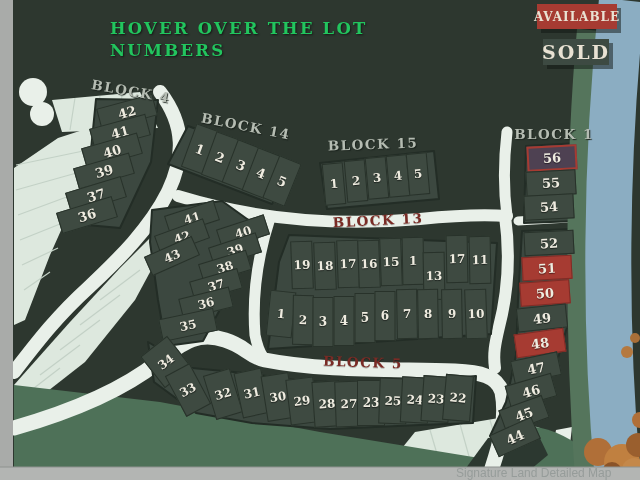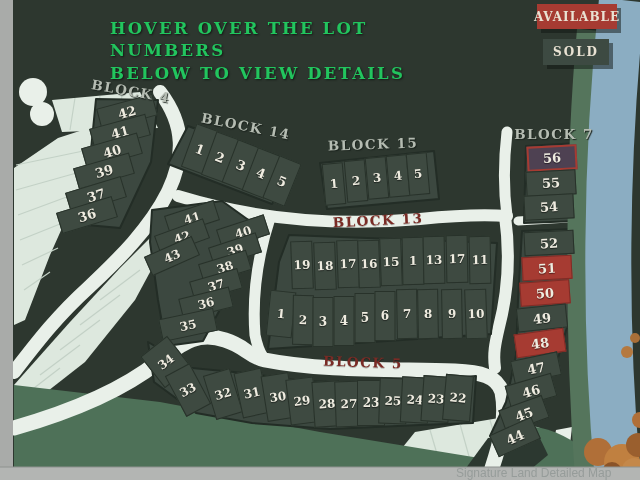--- a/index.html
+++ b/index.html
@@ -23,21 +23,21 @@
   .label-maroon{color:#7a2b25;text-shadow:0 1px 0 rgba(0,0,0,.25);}
 
   #title{position:absolute;left:110px;top:18px;width:356px;z-index:4;text-align:left;
        color:#22c55e;font-weight:bold;font-size:16.5px;letter-spacing:2.2px;line-height:1.35;
        text-shadow:1px 1px 2px #141a15;}
   #legend{position:absolute;left:0;top:0;width:640px;height:120px;z-index:4;}
   .legend-box{position:absolute;display:flex;align-items:center;justify-content:center;
        text-align:center;color:#e9e2d3;font-weight:bold;
        box-shadow:4px 4px 0 rgba(16,22,18,.5);}
   #legend-available{left:537px;top:4px;width:80px;height:25px;background:#a63b32;font-size:12px;letter-spacing:1px;}
-  #legend-sold{left:543px;top:39px;width:66px;height:26px;background:#3d4a42;font-size:12px;letter-spacing:2px;}
+  #legend-sold{left:543px;top:39px;width:66px;height:26px;background:#3d4a42;font-size:19px;letter-spacing:2px;}
   #legend-walkout{left:539px;top:77px;width:66px;height:29px;background:#9c3832;font-size:9.5px;line-height:1.15;letter-spacing:.5px;}
 
   #watermark{position:absolute;left:456px;top:466px;width:220px;z-index:5;
        font-family:"Liberation Sans",sans-serif;font-size:12px;color:#969c9a;white-space:nowrap;}
 </style>
 </head>
 <body>
 
 <div id="stage">
 
@@ -142,21 +142,21 @@
       <div class="lot" style="left: 356px; top: 181px; width: 21px; height: 42px; transform: translate(-50%, -50%) rotate(-5deg);">2</div>
       <div class="lot" style="left: 377px; top: 178px; width: 21px; height: 42px; transform: translate(-50%, -50%) rotate(-5deg);">3</div>
       <div class="lot" style="left: 398px; top: 176px; width: 21px; height: 42px; transform: translate(-50%, -50%) rotate(-5deg);">4</div>
       <div class="lot" style="left: 418px; top: 174px; width: 21px; height: 42px; transform: translate(-50%, -50%) rotate(-5deg);">5</div>
       <div class="lot" style="left: 302px; top: 265px; width: 22px; height: 48px; transform: translate(-50%, -50%) rotate(-2deg);">19</div>
       <div class="lot" style="left: 325px; top: 266px; width: 22px; height: 48px; transform: translate(-50%, -50%) rotate(-2deg);">18</div>
       <div class="lot" style="left: 348px; top: 264px; width: 22px; height: 48px; transform: translate(-50%, -50%) rotate(-2deg);">17</div>
       <div class="lot" style="left: 369px; top: 264px; width: 22px; height: 48px; transform: translate(-50%, -50%) rotate(-2deg);">16</div>
       <div class="lot" style="left: 391px; top: 262px; width: 22px; height: 48px; transform: translate(-50%, -50%) rotate(-2deg);">15</div>
       <div class="lot" style="left: 413px; top: 261px; width: 22px; height: 48px; transform: translate(-50%, -50%) rotate(-1deg);">1</div>
-      <div class="lot" style="left: 434px; top: 260px; width: 22px; height: 48px; transform: translate(-50%, -50%) rotate(-1deg);">13</div>
+      <div class="lot" style="left: 434px; top: 276px; width: 22px; height: 48px; transform: translate(-50%, -50%) rotate(-1deg);">13</div>
       <div class="lot" style="left: 457px; top: 259px; width: 22px; height: 48px; transform: translate(-50%, -50%) rotate(-1deg);">17</div>
       <div class="lot" style="left: 480px; top: 260px; width: 22px; height: 48px; transform: translate(-50%, -50%) rotate(-1deg);">11</div>
       <div class="lot" style="left: 281px; top: 314px; width: 26px; height: 46px; transform: translate(-50%, -50%) rotate(6deg);">1</div>
       <div class="lot" style="left: 303px; top: 320px; width: 21px; height: 50px; transform: translate(-50%, -50%) rotate(1deg);">2</div>
       <div class="lot" style="left: 323px; top: 322px; width: 21px; height: 50px; transform: translate(-50%, -50%) rotate(0deg);">3</div>
       <div class="lot" style="left: 344px; top: 321px; width: 21px; height: 50px; transform: translate(-50%, -50%) rotate(0deg);">4</div>
       <div class="lot" style="left: 365px; top: 318px; width: 21px; height: 50px; transform: translate(-50%, -50%) rotate(0deg);">5</div>
       <div class="lot" style="left: 385px; top: 316px; width: 21px; height: 50px; transform: translate(-50%, -50%) rotate(0deg);">6</div>
       <div class="lot" style="left: 407px; top: 314px; width: 21px; height: 50px; transform: translate(-50%, -50%) rotate(-1deg);">7</div>
       <div class="lot" style="left: 428px; top: 314px; width: 21px; height: 50px; transform: translate(-50%, -50%) rotate(-1deg);">8</div>
@@ -196,26 +196,25 @@
       <div class="lot lot-big" style="left: 531px; top: 391px; width: 48px; height: 24px; transform: translate(-50%, -50%) rotate(-16deg);">46</div>
       <div class="lot lot-big" style="left: 524px; top: 414px; width: 46px; height: 24px; transform: translate(-50%, -50%) rotate(-20deg);">45</div>
       <div class="lot lot-big" style="left: 515px; top: 437px; width: 46px; height: 24px; transform: translate(-50%, -50%) rotate(-24deg);">44</div>
     </div>
   <div id="labels-layer">
       <div class="block-label label-light" style="left: 131px; top: 91px; transform: translate(-50%, -50%) rotate(10deg);">BLOCK 4</div>
       <div class="block-label label-light" style="left: 246px; top: 126px; transform: translate(-50%, -50%) rotate(11deg);">BLOCK 14</div>
       <div class="block-label label-light" style="left: 373px; top: 144px; transform: translate(-50%, -50%) rotate(-2deg);">BLOCK 15</div>
       <div class="block-label label-maroon" style="left: 378px; top: 220px; transform: translate(-50%, -50%) rotate(-3deg);">BLOCK 13</div>
       <div class="block-label label-maroon" style="left: 363px; top: 362px; transform: translate(-50%, -50%) rotate(2deg);">BLOCK 5</div>
-      <div class="block-label label-light" style="left: 554px; top: 134px; transform: translate(-50%, -50%) rotate(0deg);">BLOCK 7</div>
+      <div class="block-label label-light" style="left: 554px; top: 134px; transform: translate(-50%, -50%) rotate(0deg);">BLOCK 1</div>
     </div>
 
   <div id="title">
     <span style="display:block">HOVER OVER THE LOT NUMBERS</span>
-    <span style="display:block">BELOW TO VIEW DETAILS</span>
   </div>
 
   <div id="legend">
     <div id="legend-available" class="legend-box">AVAILABLE</div>
     <div id="legend-sold" class="legend-box">SOLD</div>
   </div>
 
   <div id="watermark">Signature Land Detailed Map</div>
 </div>
 

